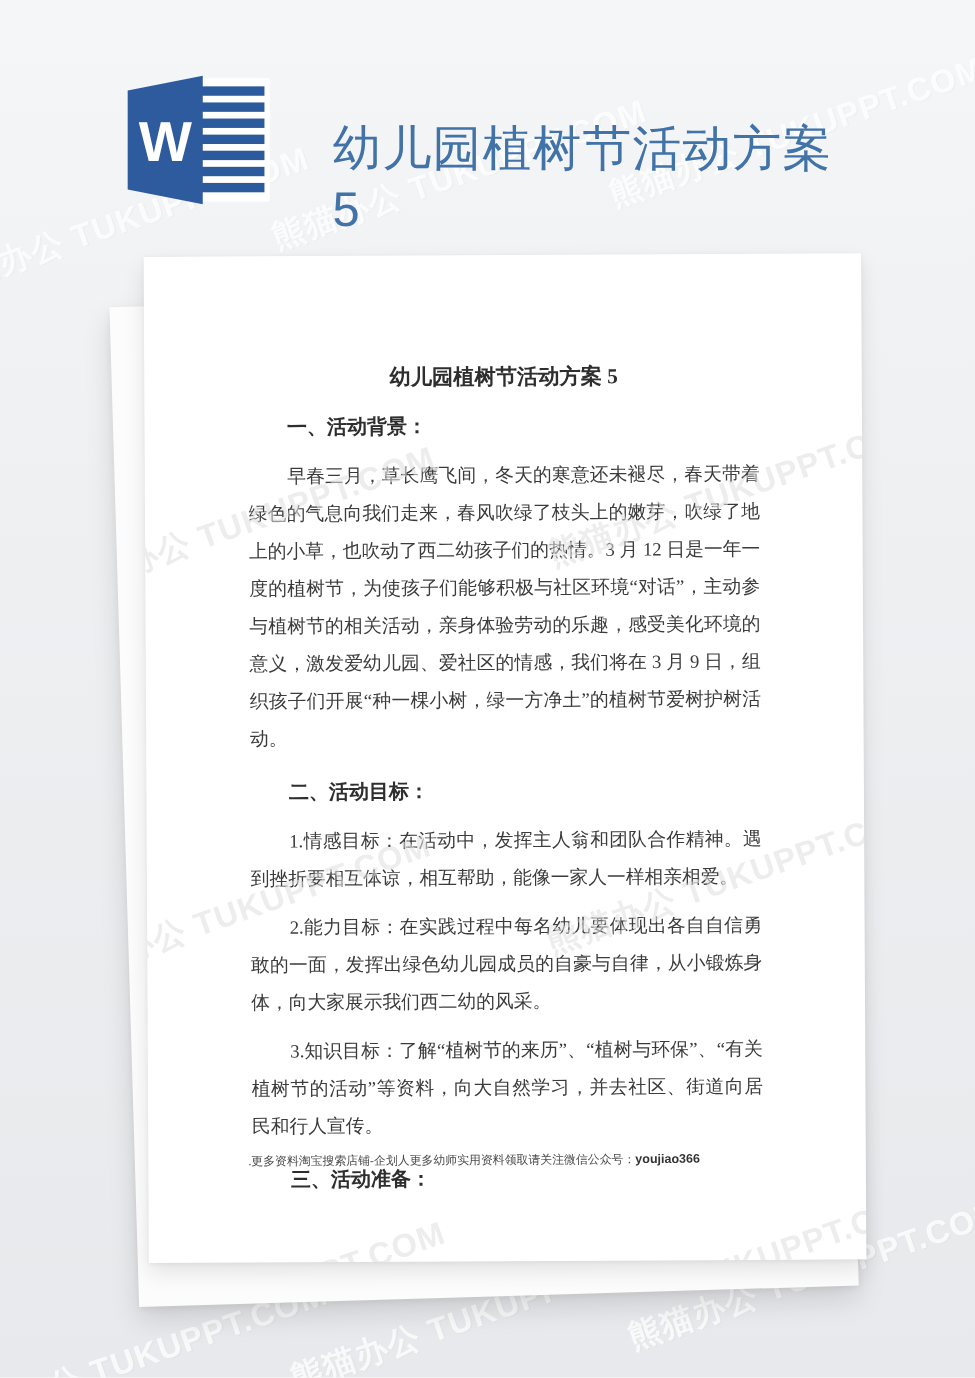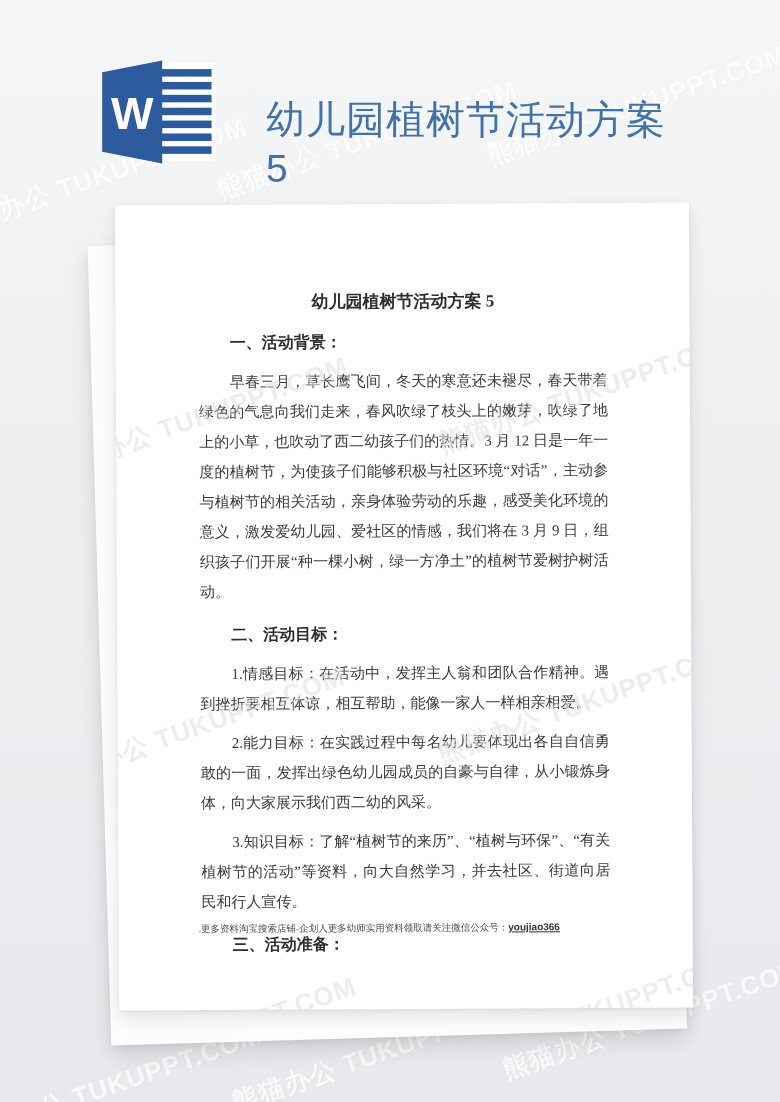--- a/index.html
+++ b/index.html
@@ -94,21 +94,20 @@
     font-size: 9.5px;
     color: #4a4a4a;
     white-space: nowrap;
     z-index: 4;
   }
   .doc-footer .account {
     font-family: "Liberation Sans", "DejaVu Sans", sans-serif;
     font-weight: 700;
     font-size: 10px;
     color: #333;
-    text-decoration: underline;
   }
 </style>
 </head>
 <body>
 
 <div class="stage">
 
   <span class="wm wm-bg" style="left:-60px; top:160px;">熊猫办公 TUKUPPT.COM</span>
   <span class="wm wm-bg" style="left:210px; top:122px;">熊猫办公 TUKUPPT.COM</span>
   <span class="wm wm-bg" style="left:480px; top:88px;">熊猫办公 TUKUPPT.COM</span>

